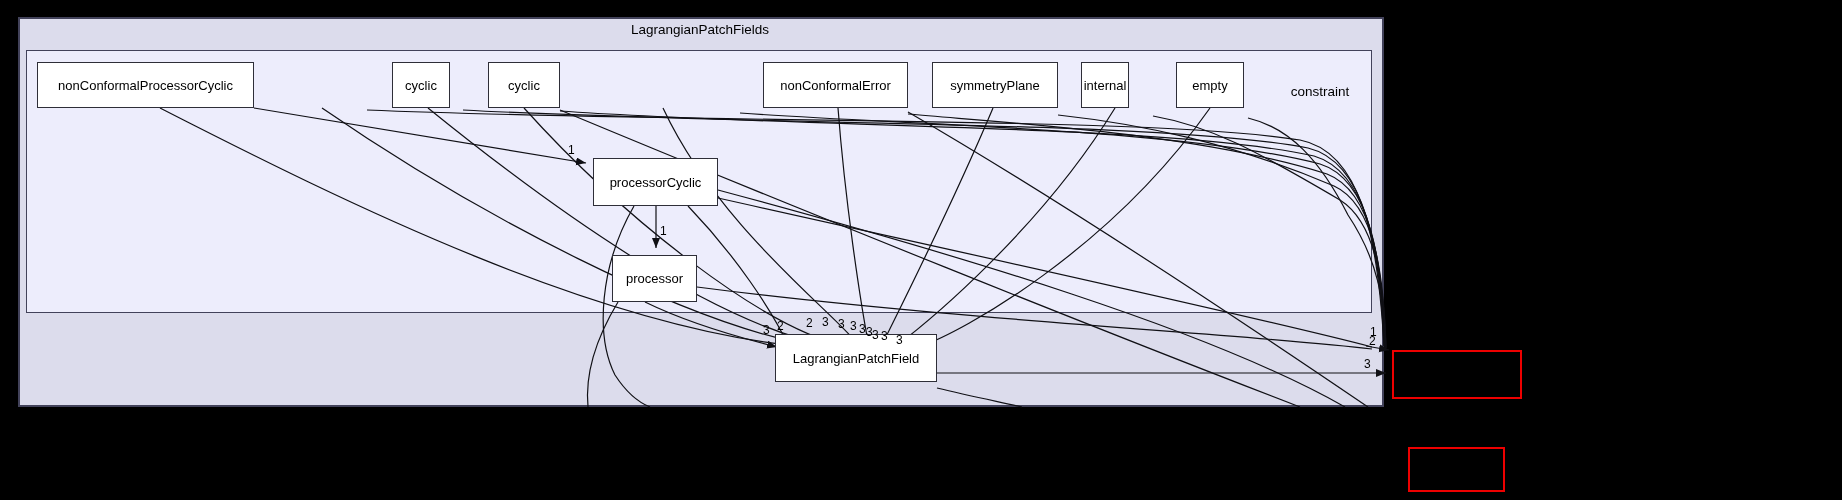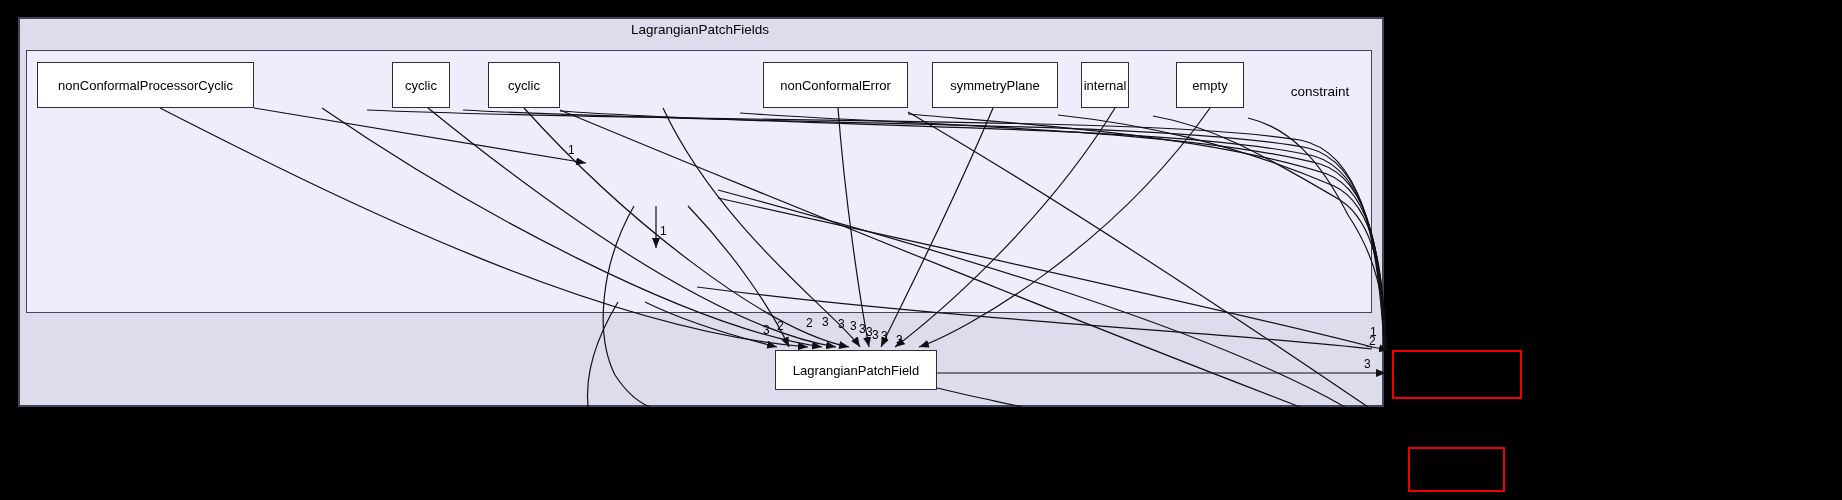--- a/index.html
+++ b/index.html
@@ -77,22 +77,24 @@
   </svg>
 
   <div class="node" style="left:37px;top:62px;width:217px;height:46px">nonConformalProcessorCyclic</div>
   <div class="node" style="left:392px;top:62px;width:58px;height:46px">cyclic</div>
   <div class="node" style="left:488px;top:62px;width:72px;height:46px">cyclic</div>
   <div class="node" style="left:932px;top:62px;width:126px;height:46px">symmetryPlane</div>
   <div class="node" style="left:763px;top:62px;width:145px;height:46px">nonConformalError</div>
   <div class="node" style="left:1081px;top:62px;width:48px;height:46px">internal</div>
   <div class="node" style="left:1176px;top:62px;width:68px;height:46px">empty</div>
 
+  <div class="node" style="left:593px;top:158px;width:125px;height:48px">processorCyclic</div>
+  <div class="node" style="left:612px;top:255px;width:85px;height:47px">processor</div>
 
-  <div class="node" style="left:775px;top:350px;width:162px;height:40px">LagrangianPatchField</div>
+  <div class="node" style="left:775px;top:334px;width:162px;height:48px">LagrangianPatchField</div>
 
   <div class="ext-node" style="left:1392px;top:350px;width:130px;height:49px"></div>
   <div class="ext-node" style="left:1408px;top:447px;width:97px;height:45px"></div>
 
   <div class="edge-label" style="left:568px;top:144px">1</div>
   <div class="edge-label" style="left:660px;top:225px">1</div>
   <div class="edge-label" style="left:763px;top:324px">3</div>
   <div class="edge-label" style="left:777px;top:320px">2</div>
   <div class="edge-label" style="left:806px;top:317px">2</div>
   <div class="edge-label" style="left:822px;top:316px">3</div>

